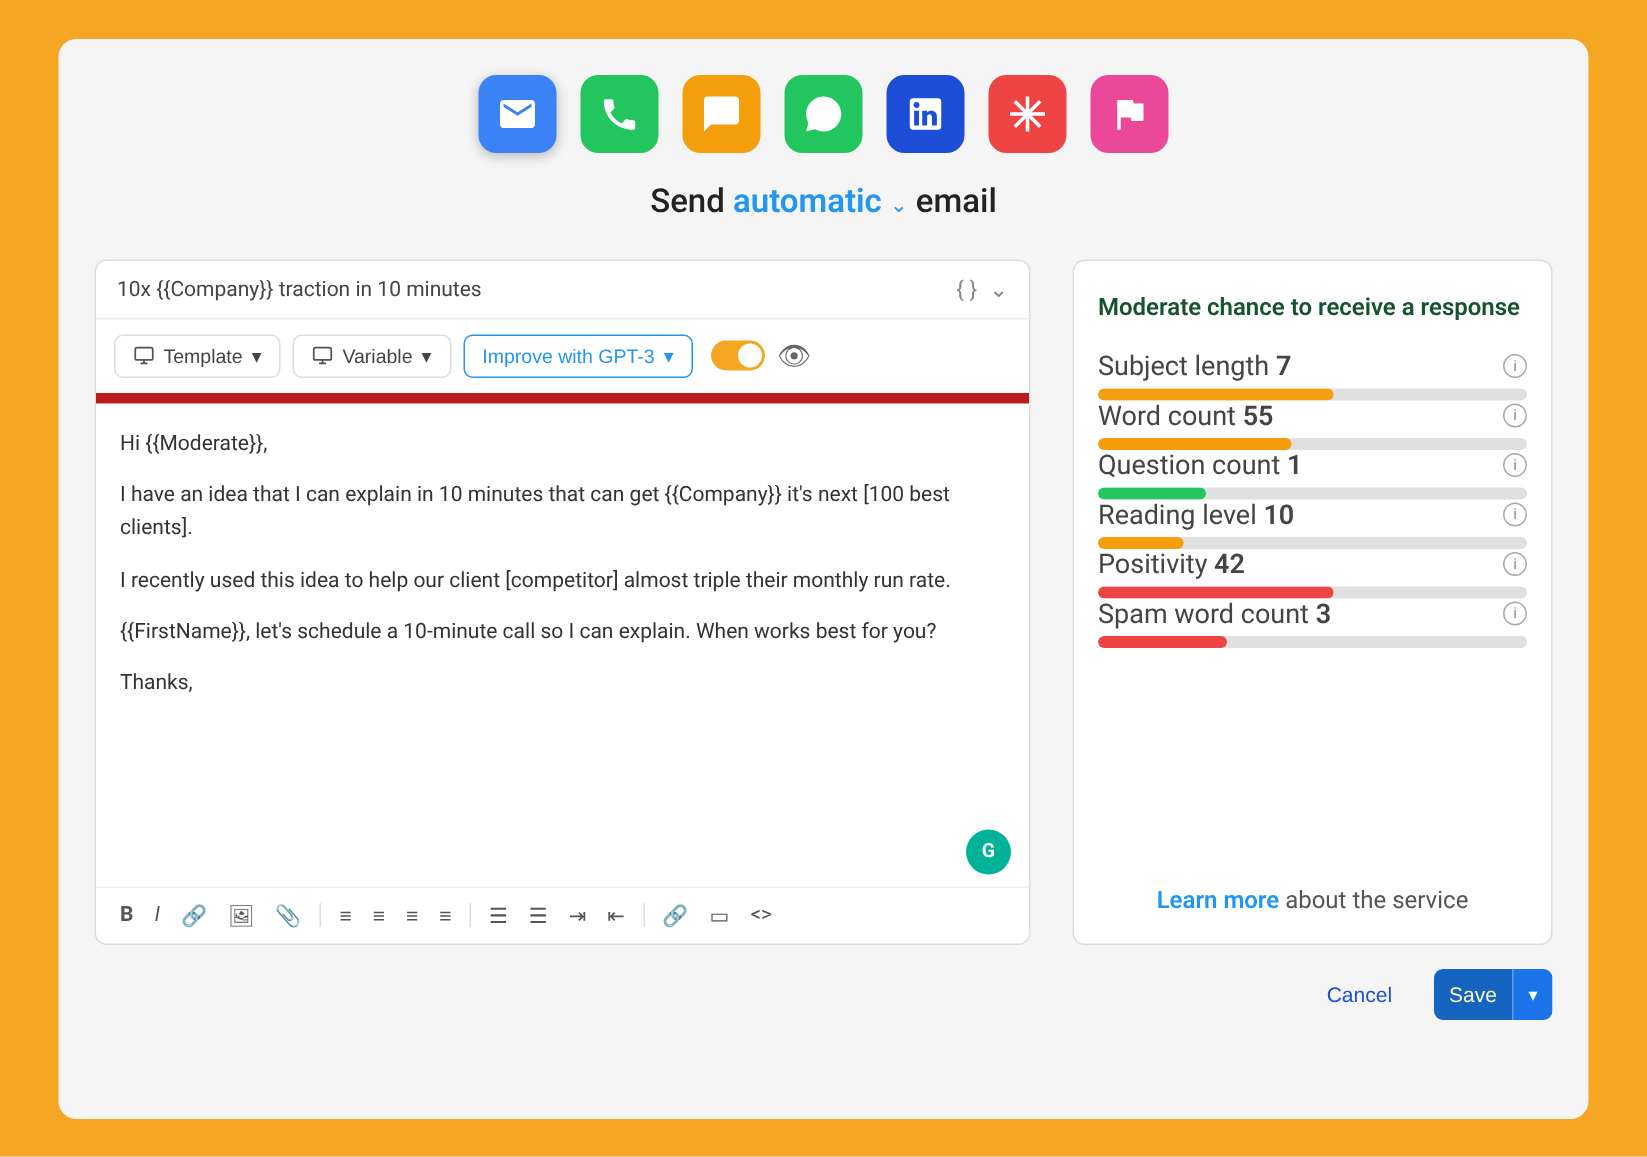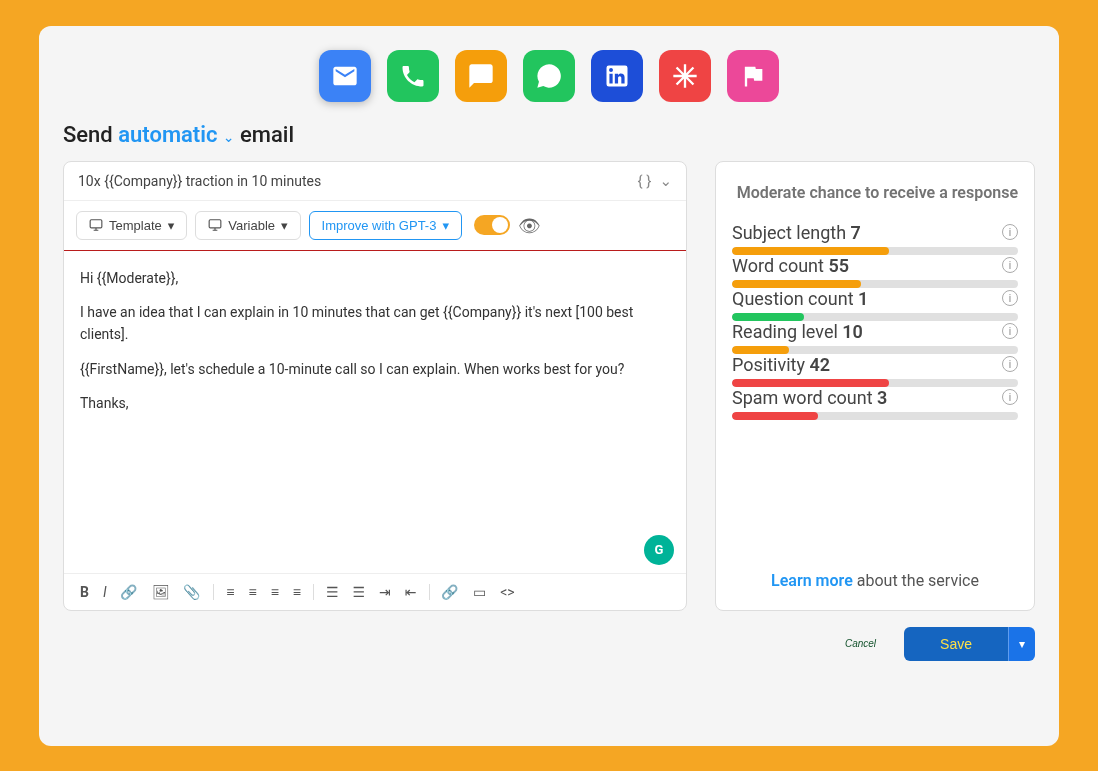--- a/index.html
+++ b/index.html
@@ -35,24 +35,25 @@
     }
     .channel-icon svg {
       width: 28px;
       height: 28px;
       fill: white;
     }
     .channel-icon.active {
       box-shadow: 0 2px 8px rgba(0,0,0,0.25);
     }
     .page-title {
+      text-align: center;
       font-size: 22px;
       font-weight: 500;
       color: #222;
-      margin-bottom: 14px;
+      margin-bottom: 26px;
     }
     .page-title .auto-word {
       color: #2196F3;
       font-weight: 600;
     }
     .chevron-down {
       color: #2196F3;
       font-size: 14px;
     }
     .main-content {
@@ -80,21 +81,21 @@
       align-items: center;
       gap: 8px;
       color: #888;
       font-size: 15px;
     }
     .toolbar-row {
       display: flex;
       align-items: center;
       gap: 8px;
       padding: 10px 12px;
-      border-bottom: 1px solid #b91c1c;
+      border-bottom: 7px solid #b91c1c;
     }
     .toolbar-btn {
       display: flex;
       align-items: center;
       gap: 6px;
       padding: 6px 12px;
       border: 1px solid #ddd;
       border-radius: 6px;
       background: white;
       font-size: 13px;
@@ -188,24 +189,24 @@
       width: 320px;
       background: white;
       border-radius: 8px;
       border: 1px solid #ddd;
       padding: 20px 16px;
       display: flex;
       flex-direction: column;
       gap: 14px;
     }
     .stats-title {
-      text-align: right;
+      text-align: left;
       font-size: 16px;
       font-weight: 600;
-      color: #737373;
+      color: #14532d;
       line-height: 1.4;
       margin-bottom: 4px;
     }
     .stat-row {
       display: flex;
       flex-direction: column;
       gap: 4px;
     }
     .stat-label-row {
       display: flex;
@@ -256,37 +257,36 @@
     .footer-buttons {
       display: flex;
       justify-content: flex-end;
       align-items: center;
       gap: 12px;
       margin-top: 16px;
     }
     .cancel-btn {
       background: none;
       border: none;
-      font-size: 10px;
-      color: #14532d;
+      font-size: 14px;
+      color: #1d4ed8;
       cursor: pointer;
       padding: 8px 16px;
-      font-style: italic;
     }
     .save-btn-group {
       display: flex;
       align-items: stretch;
       border-radius: 6px;
       overflow: hidden;
     }
     .save-btn {
       background: #1565C0;
-      color: #fde047;
+      color: #fef9c3;
       border: none;
-      padding: 9px 36px;
+      padding: 9px 10px;
       font-size: 14px;
       font-weight: 500;
       cursor: pointer;
       text-align: center;
     }
     .save-dropdown {
       background: #1A73E8;
       color: white;
       border: none;
       border-left: 1px solid rgba(255,255,255,0.3);
@@ -391,20 +391,21 @@
         </button>
         <div class="toggle-container">
           <div class="toggle"></div>
         </div>
         <span class="eye-icon">👁</span>
       </div>
 
       <div class="email-body">
         <p>Hi {{Moderate}},</p>
         <p>I have an idea that I can explain in 10 minutes that can get {{Company}} it's next [100 best clients].</p>
+        <p>I recently used this idea to help our client [competitor] almost triple their monthly run rate.</p>
         <p>{{FirstName}}, let's schedule a 10-minute call so I can explain. When works best for you?</p>
         <p>Thanks,</p>
       </div>
 
       <div class="grammarly-badge">
         <div class="grammarly-btn">G</div>
       </div>
 
       <div class="format-bar">
         <span><strong>B</strong></span>

